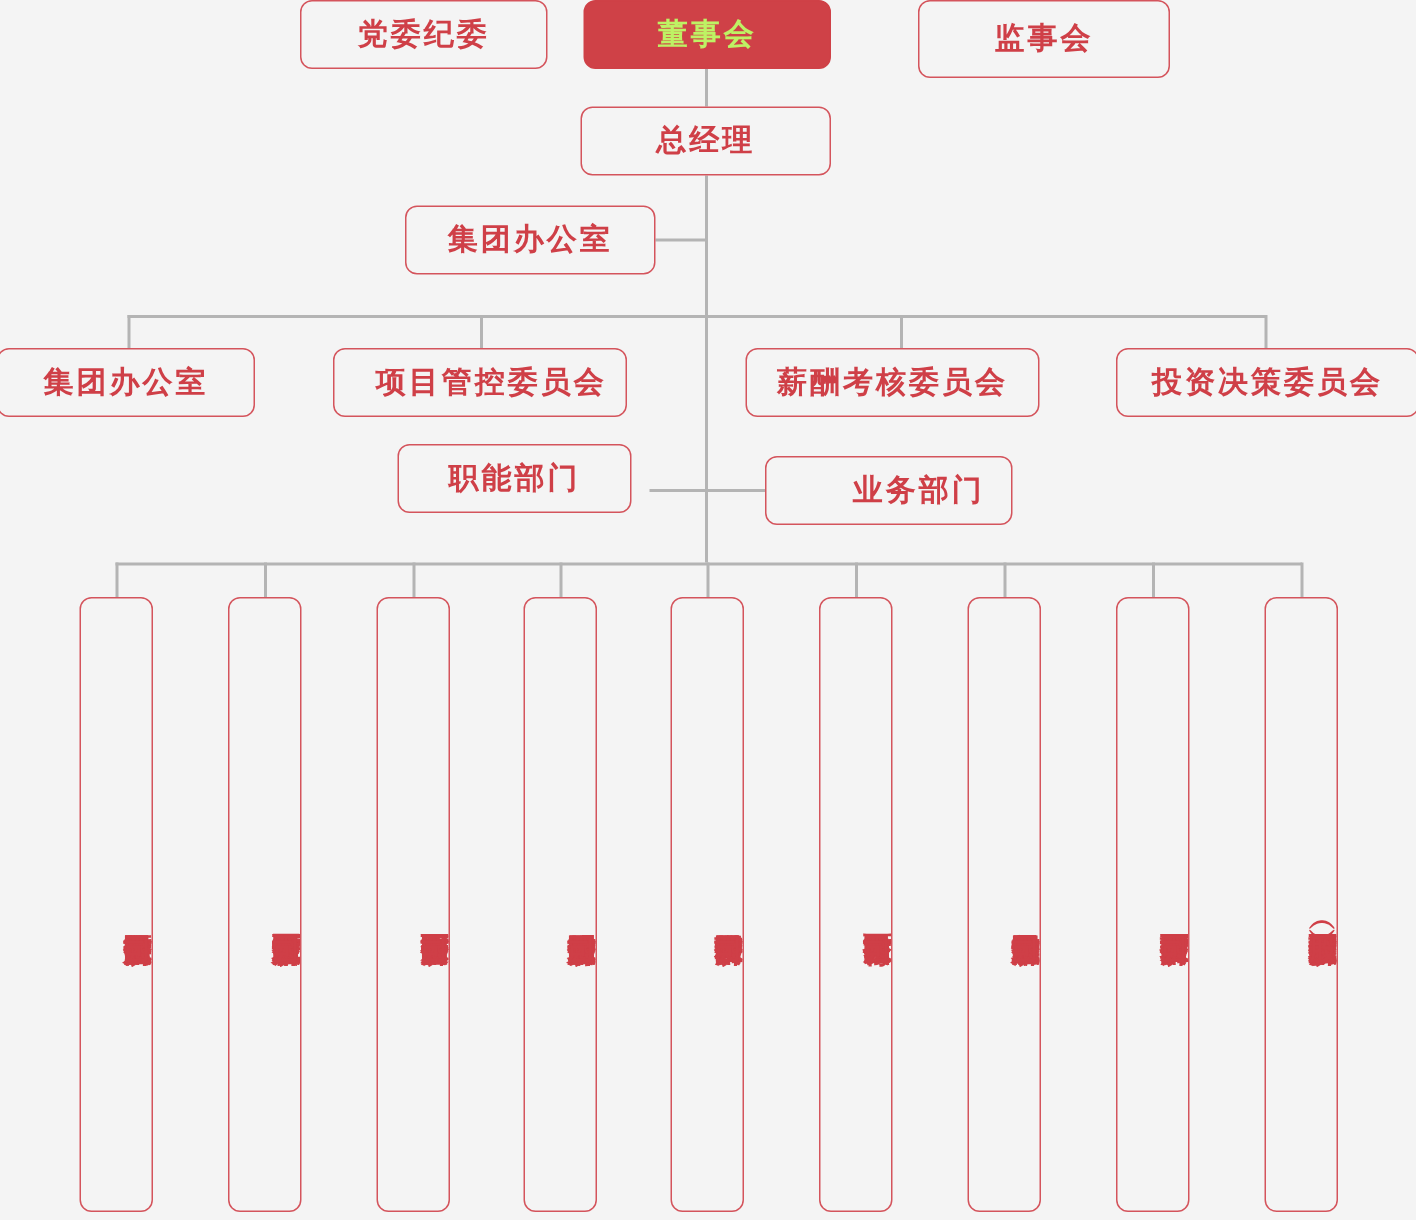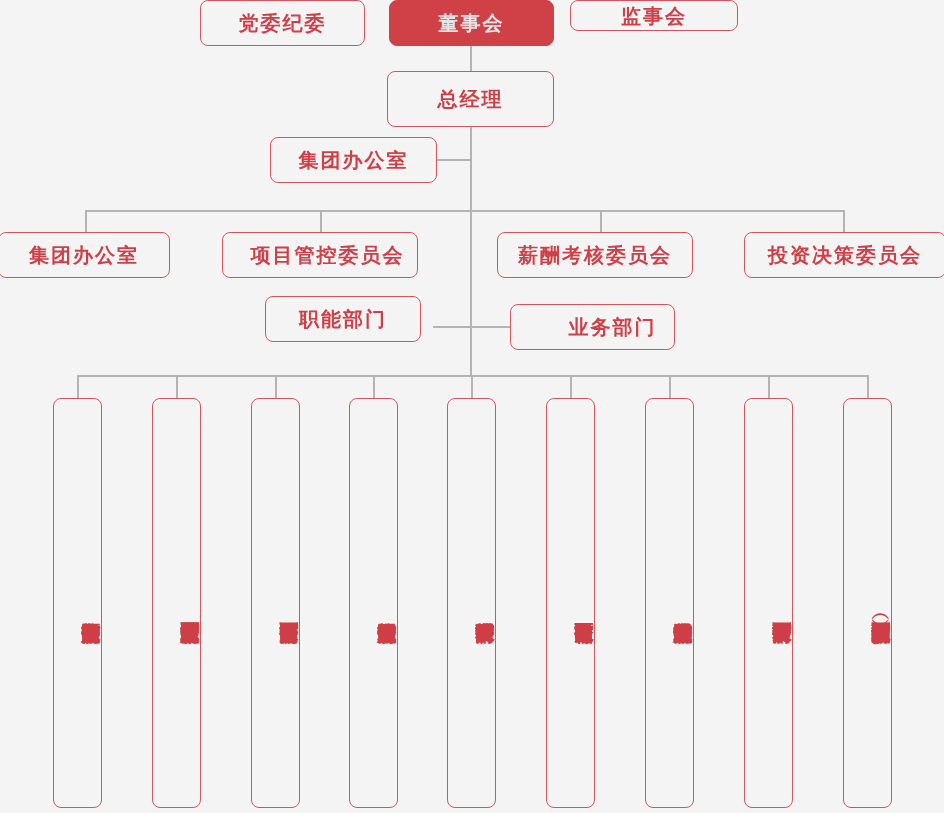--- a/index.html
+++ b/index.html
@@ -40,21 +40,21 @@
     font-size: 20px;
     font-weight: bold;
     letter-spacing: 2px;
     line-height: 1;
     white-space: nowrap;
   }
 
   .node.filled {
     background: #cf4147;
     border-color: #cf4147;
-    color: #e5e5e5;
+    color: #bef264;
   }
 
   
   .vnode {
     position: absolute;
     border: 1px solid #d4545c;
     border-radius: 8px;
     background: #f4f4f4;
     color: #cf3f47;
     font-size: 19px;
@@ -98,23 +98,23 @@
   <div class="line v" style="left:471px; top:375px; height:24px;"></div>
   <div class="line v" style="left:570px; top:375px; height:24px;"></div>
   <div class="line v" style="left:669px; top:375px; height:24px;"></div>
   <div class="line v" style="left:768px; top:375px; height:24px;"></div>
   <div class="line v" style="left:867px; top:375px; height:24px;"></div>
 
   <div class="node" style="left:200px; top:0px; width:165px; height:46px;">党委纪委</div>
 
   <div class="node filled" style="left:389px; top:0px; width:165px; height:46px;">董事会</div>
 
-  <div class="node" style="left:570px; top:0px; width:168px; height:31px;">监事会</div>
+  <div class="node" style="left:612px; top:0px; width:168px; height:52px;">监事会</div>
 
-  <div class="node" style="left:387px; top:71px; width:167px; height:56px;">总经理</div>
+  <div class="node" style="left:387px; top:71px; width:167px; height:46px;">总经理</div>
 
   <div class="node" style="left:270px; top:137px; width:167px; height:46px;">集团办公室</div>
 
   <div class="node" style="left:-2px; top:232px; width:172px; height:46px;">集团办公室</div>
 
   <div class="node" style="left:222px; top:232px; width:196px; height:46px;padding-left:15px;">项目管控委员会</div>
 
   <div class="node" style="left:497px; top:232px; width:196px; height:46px;">薪酬考核委员会</div>
 
   <div class="node" style="left:744px; top:232px; width:202px; height:46px;">投资决策委员会</div>

